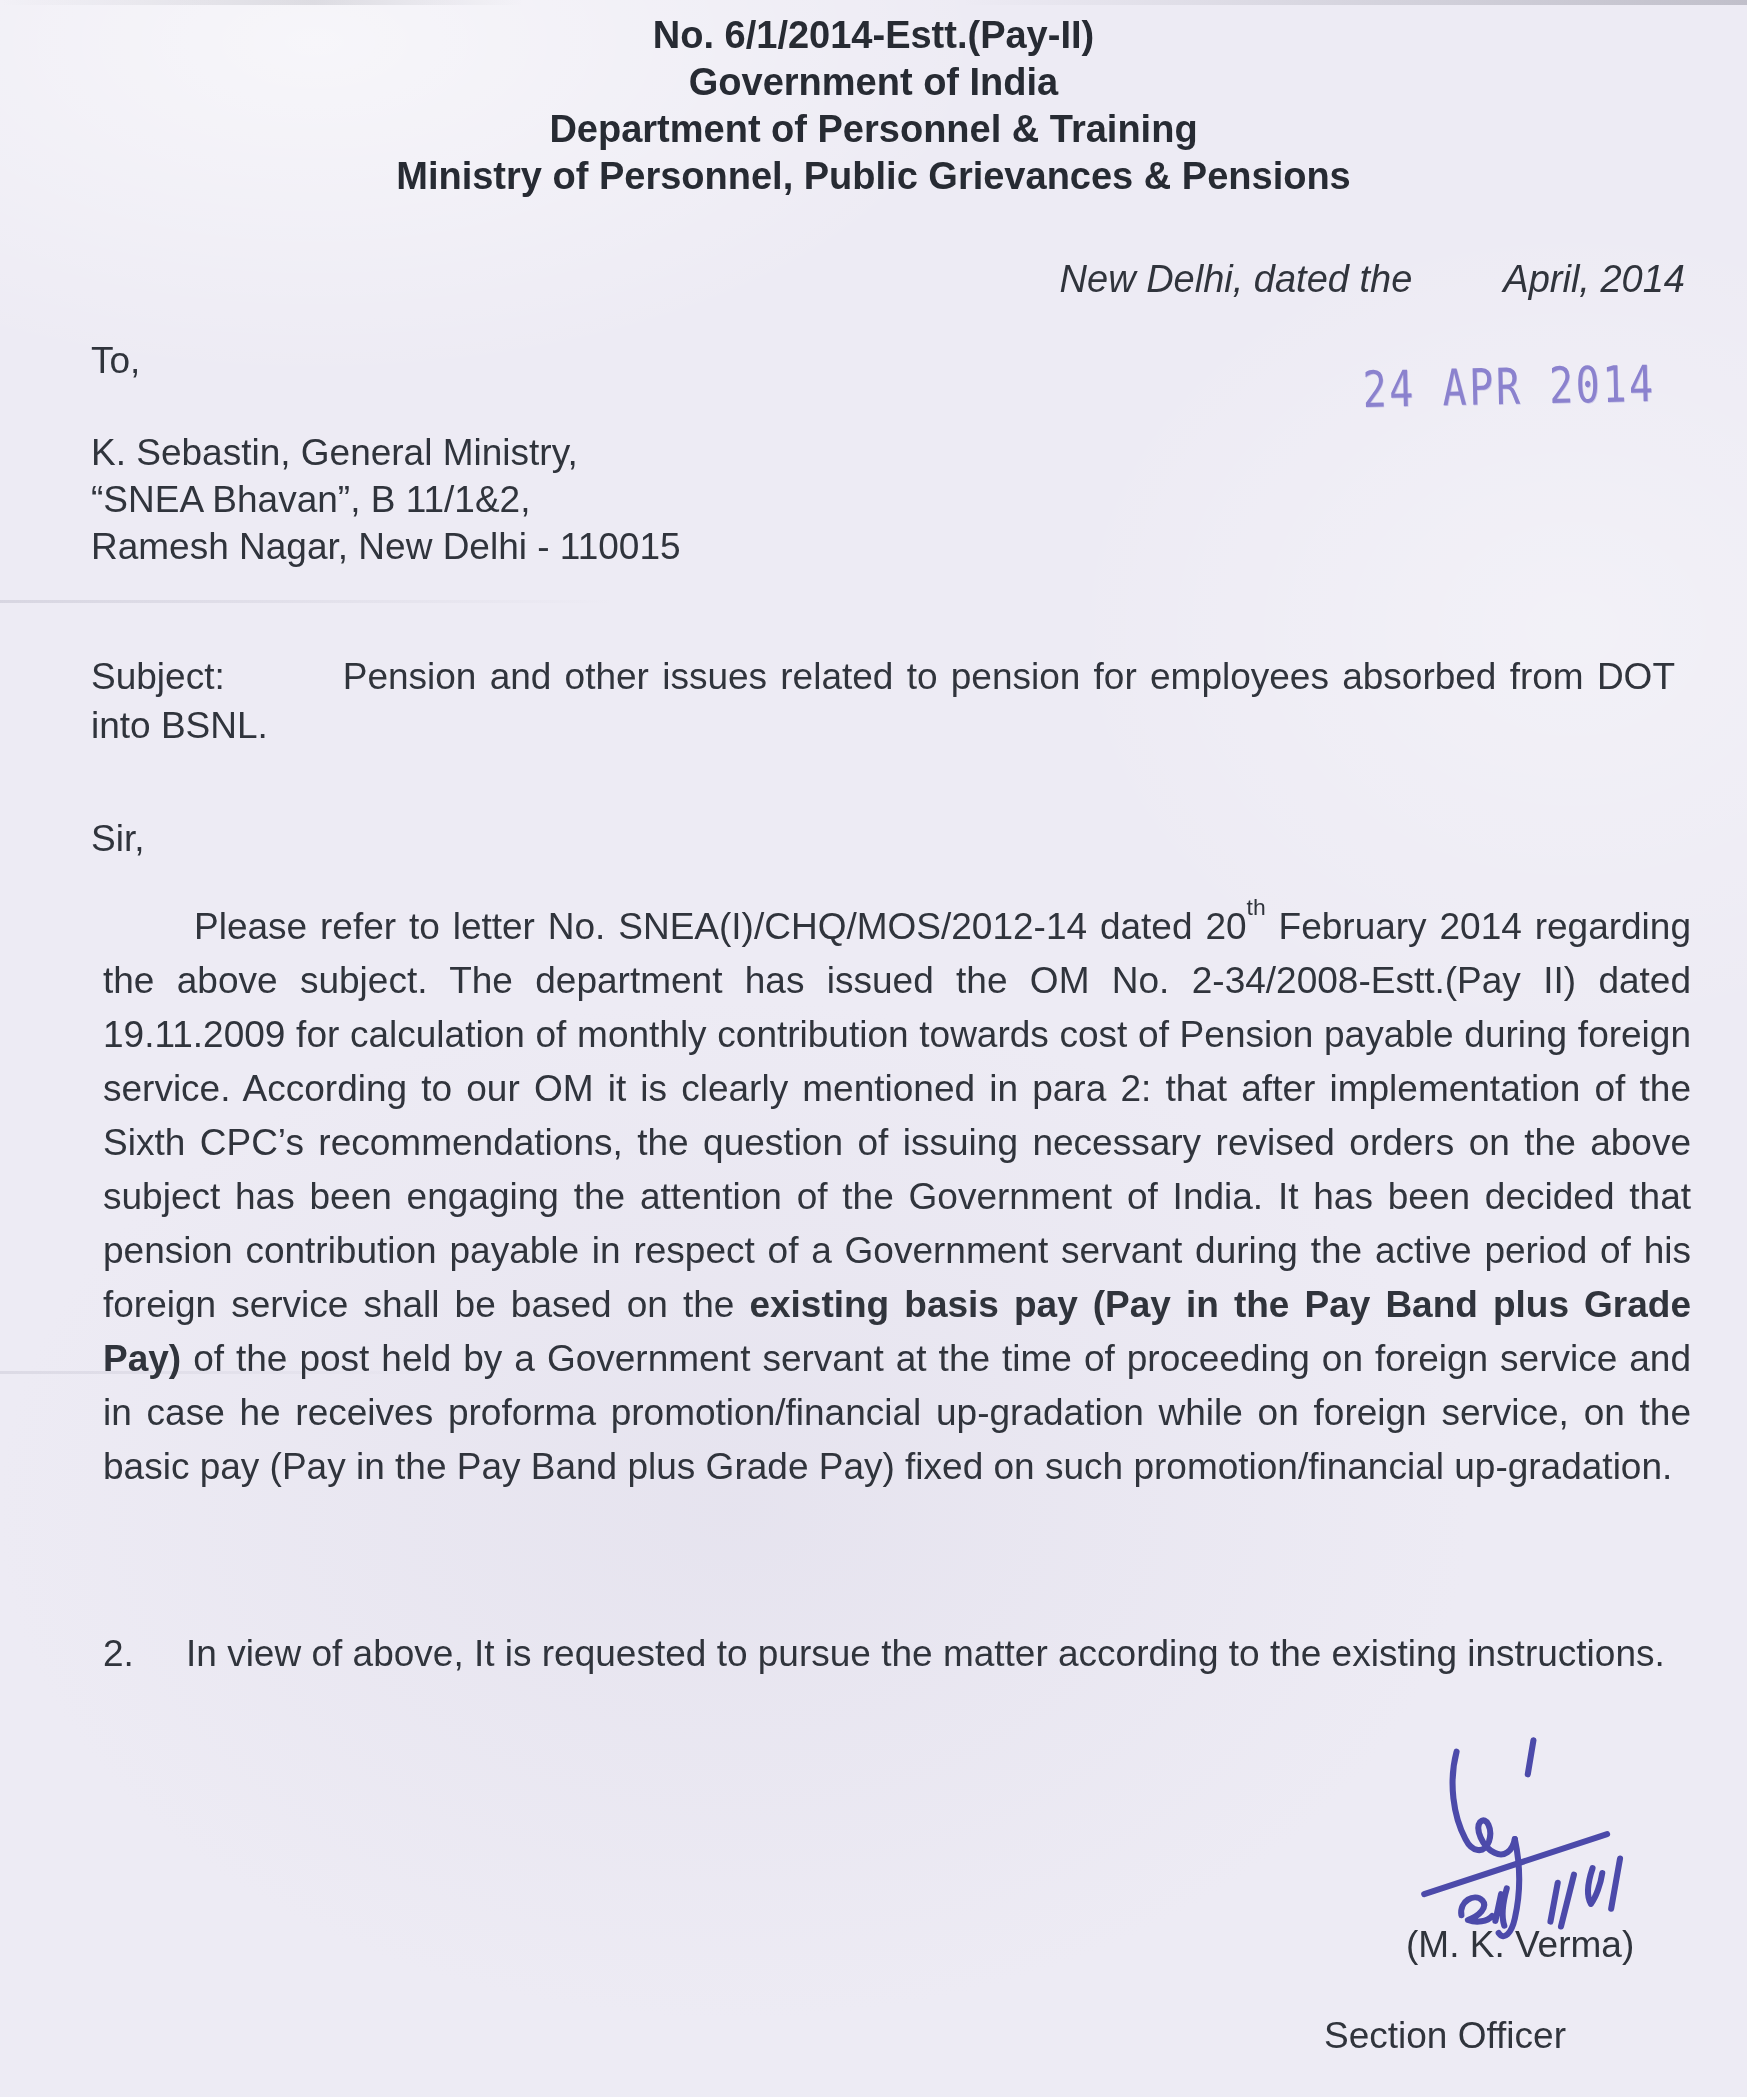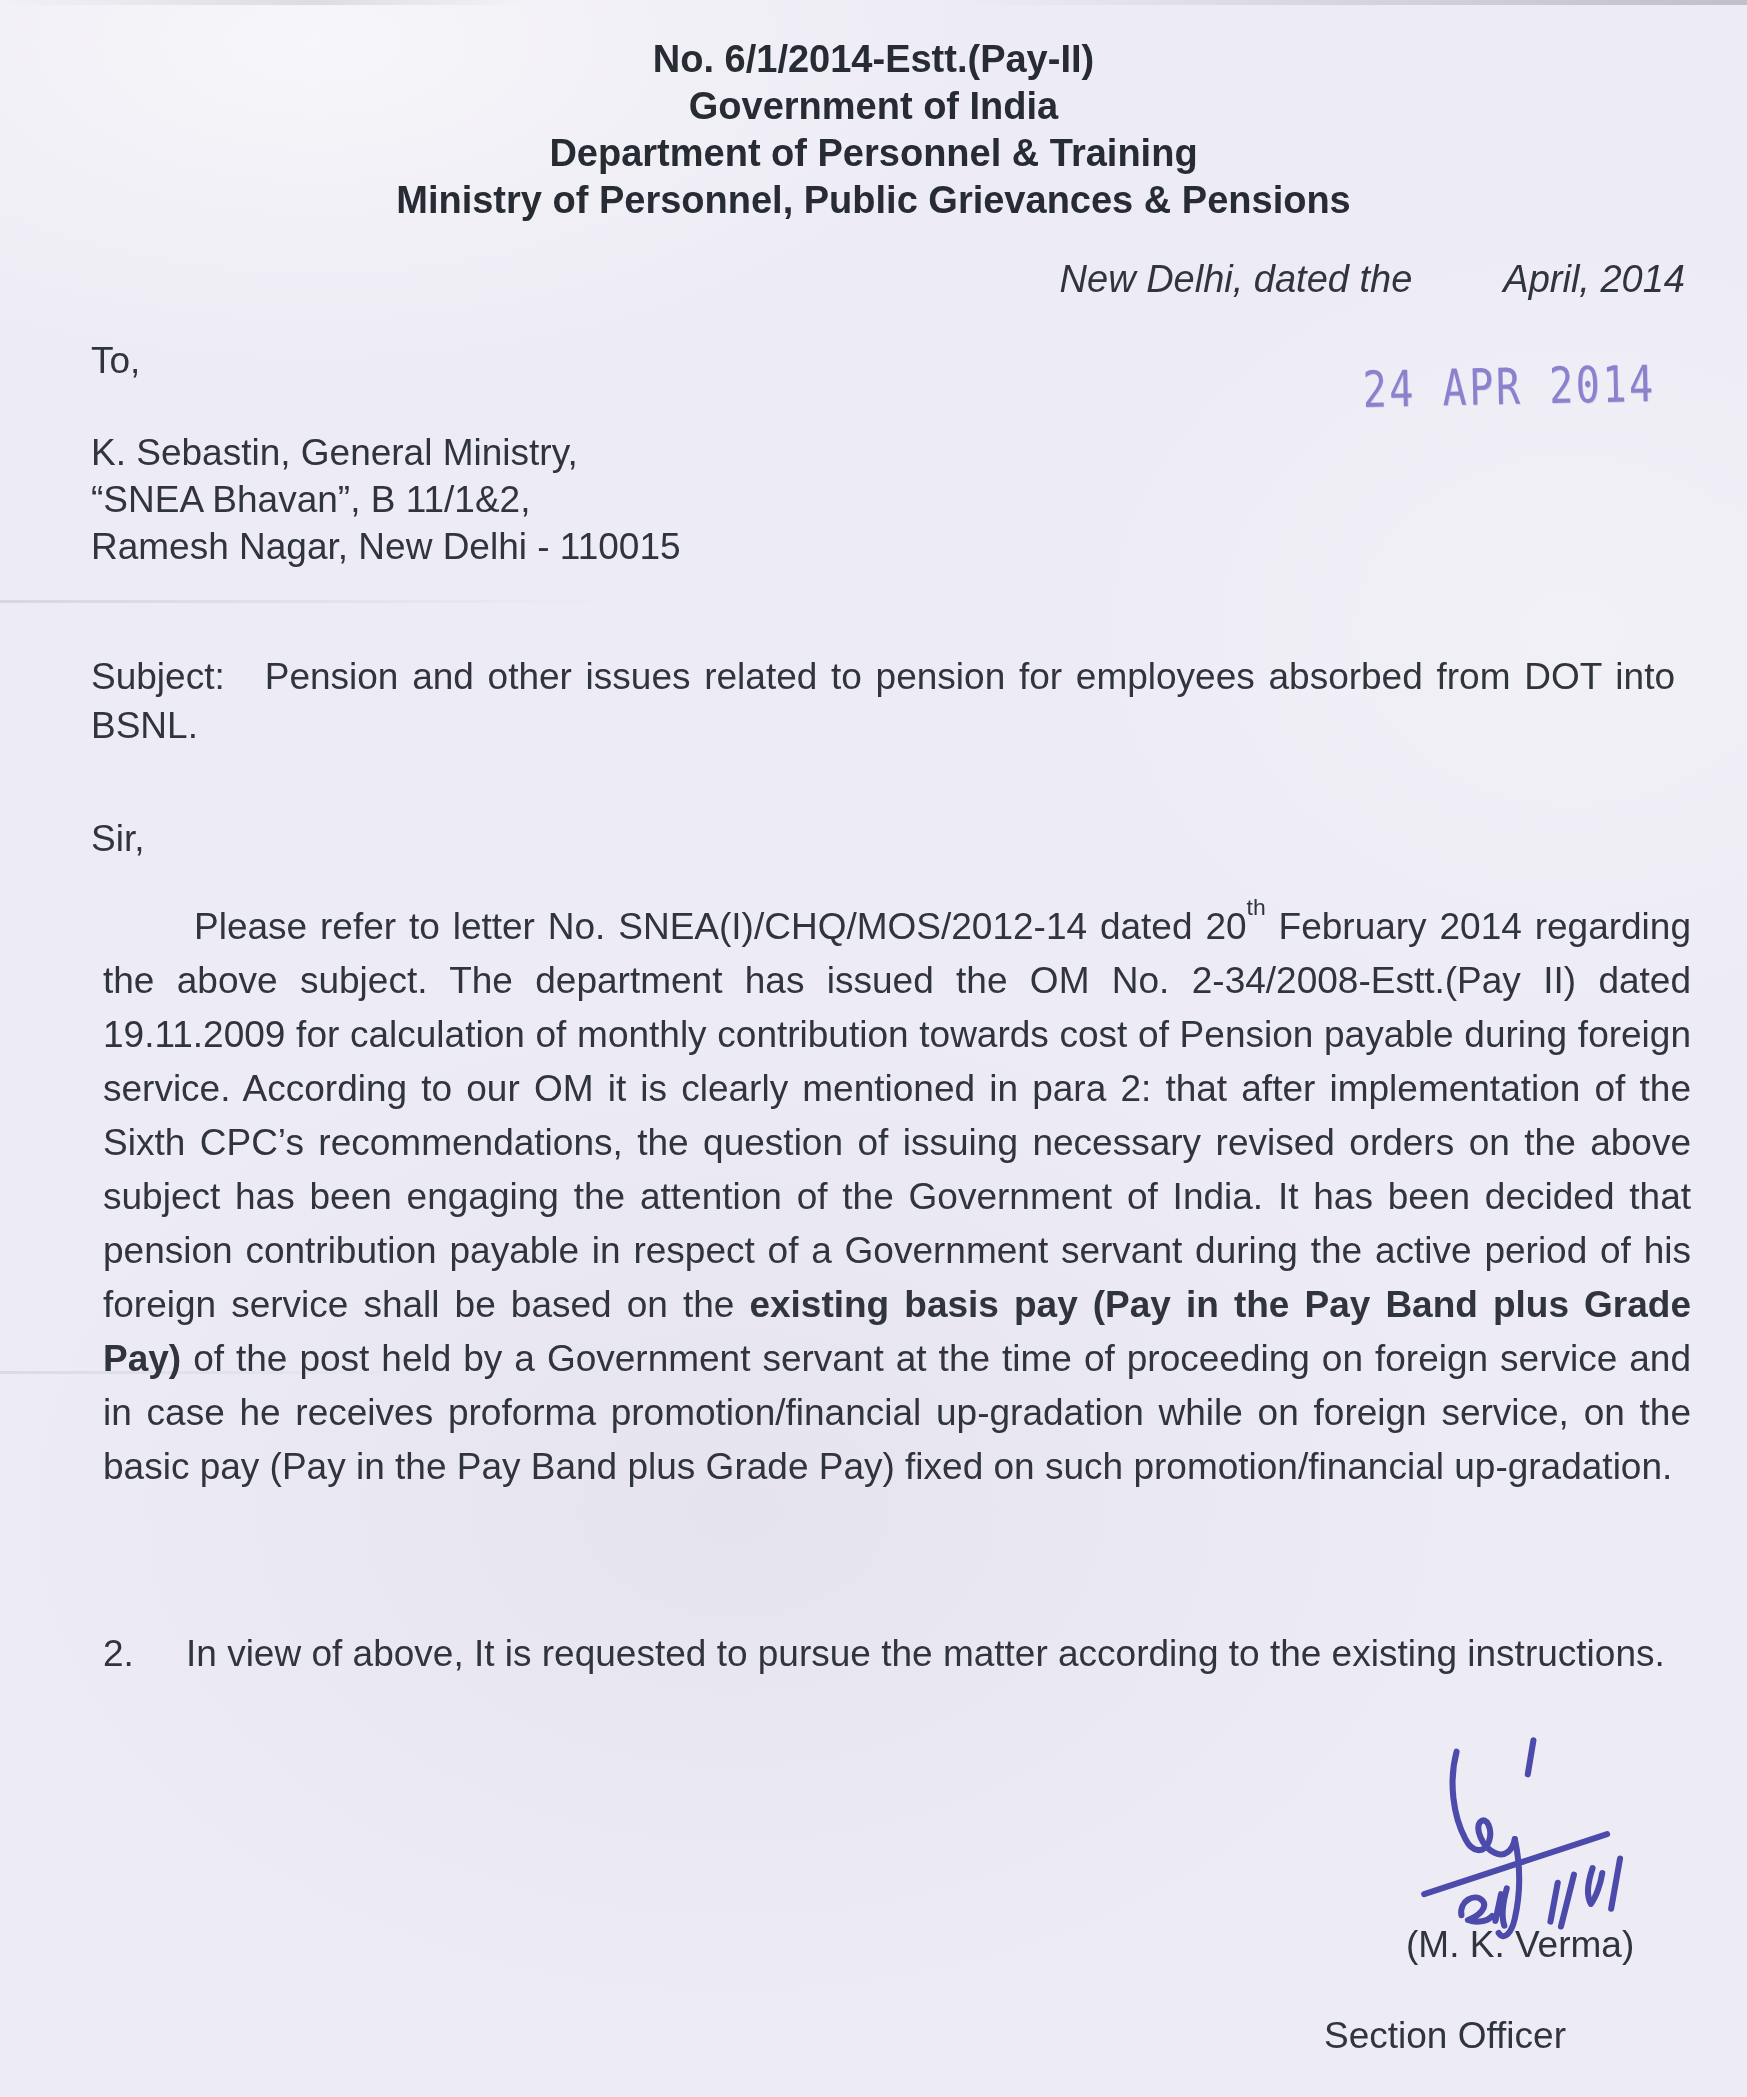--- a/index.html
+++ b/index.html
@@ -16,39 +16,39 @@
       radial-gradient(1052px 728px at 42% 72%, rgba(221,218,232,.45), rgba(221,218,232,0) 70%),
       linear-gradient(#edebf4,#edebf4);
   }
   .top-edge{position:absolute;left:0;top:0;width:100%;height:4.9px;
     background:linear-gradient(90deg,rgba(90,90,105,0) 0%,rgba(90,90,105,.16) 18%,rgba(90,90,105,0) 30%,rgba(90,90,105,0) 55%,rgba(90,90,105,.14) 75%,rgba(90,90,105,.30) 100%);}
   .crease-1{position:absolute;left:0;top:600px;width:615px;height:3.2px;
     background:linear-gradient(90deg,rgba(130,128,150,.20),rgba(130,128,150,0));}
   .crease-2{position:absolute;left:0;top:1371px;width:453px;height:3.2px;
     background:linear-gradient(90deg,rgba(130,128,150,.16),rgba(130,128,150,0));}
 
-  .letter-head{position:absolute;left:0;top:36px;width:100%;text-align:center;
+  .letter-head{position:absolute;left:0;top:12px;width:100%;text-align:center;
     font-weight:bold;font-size:38px;line-height:47px;color:#272b33;}
 
   .dateline{position:absolute;top:258px;right:62px;font-size:38px;font-style:italic;white-space:nowrap;}
   .date-gap{display:inline-block;width:91px;}
 
   .stamp{position:absolute;left:1362px;top:361px;
     font-family:"DejaVu Sans Mono","Liberation Mono",monospace;
     font-size:50px;letter-spacing:3.2px;white-space:nowrap;
     color:#7e74c9;opacity:.88;
     transform:rotate(-1.2deg) scaleX(.8);transform-origin:left top;
     text-shadow:0.8px 0.8px 0 rgba(126,116,201,.35);}
 
   .to-line{position:absolute;left:91px;top:340px;font-size:37px;}
   .recipient{position:absolute;left:91px;top:429px;font-size:37px;line-height:47px;font-style:normal;}
 
   .subject{position:absolute;left:91px;top:652px;width:1584px;margin:0;
     font-size:37px;line-height:49px;text-align:justify;}
-  .subject-label{margin-right:40px;}
+  .subject-label{margin-right:118px;}
 
   .salutation{position:absolute;left:91px;top:818px;font-size:37px;}
 
   .para{position:absolute;left:91px;width:1588px;margin:12px;
     font-size:37px;line-height:54px;text-align:justify;}
   .para-1{top:879px;text-indent:91px;}
   .para-2{top:1615px;}
   .para-num{display:inline-block;width:83px;}
   .sup{font-size:.62em;position:relative;top:-.5em;}
   .bold-run{font-weight:bold;}

